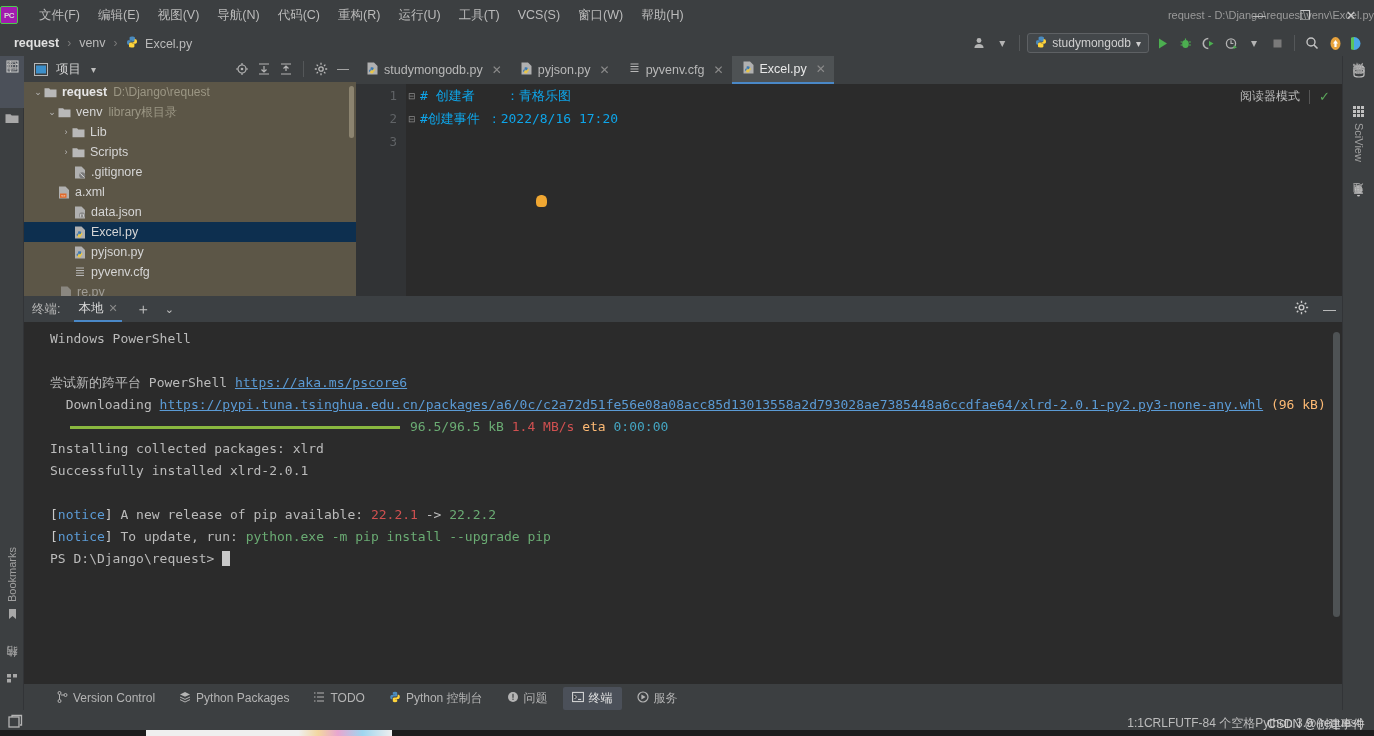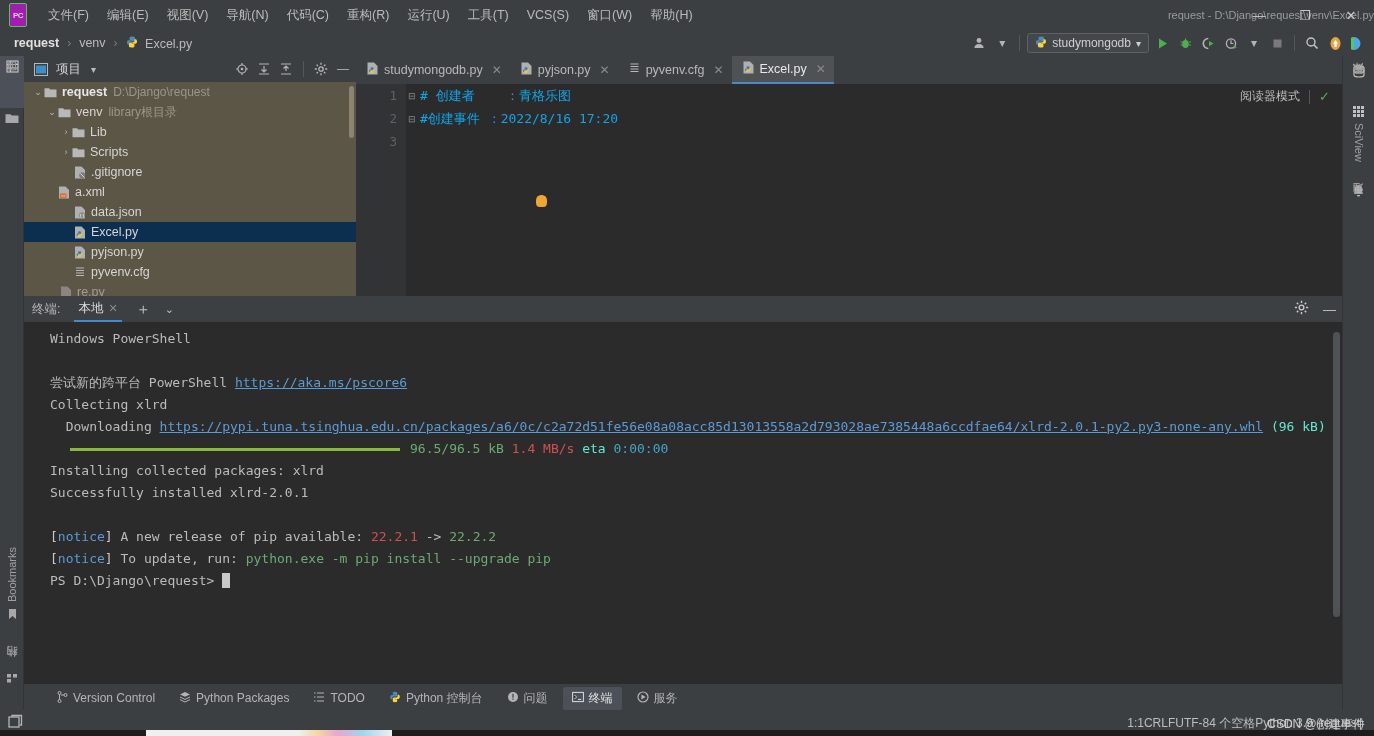--- a/index.html
+++ b/index.html
@@ -10,21 +10,21 @@
     overflow: hidden;
   }
   #app { position: relative; width: 1374px; height: 736px; background: #3c3f41; }
 
   
   .titlebar {
     position: absolute; left: 0; top: 0; width: 1374px; height: 30px;
     background: #3c3f41; display: flex; align-items: center;
   }
   .pc-logo {
-    width: 18px; height: 24px; margin-left: 9px; margin-right: 12px;
+    width: 18px; height: 18px; margin-right: 12px;
     border: 1.5px solid #4ec94e; border-radius: 2px;
     background: #a21caf; color: #d6d6d6; font-size: 8px; font-weight: bold;
     display: flex; align-items: center; justify-content: center; letter-spacing: -0.5px;
   }
   .menu { display: flex; align-items: center; gap: 0px; }
   .menu-item {
     color: #bbbbbb; font-size: 12.5px; padding: 4px 9px; white-space: nowrap;
   }
   .win-title {
     position: absolute; left: 0; width: 1374px; text-align: right;
@@ -162,21 +162,21 @@
   .tline {
     font-family: "DejaVu Sans Mono", monospace; font-size: 13px; color: #bbbbbb;
     height: 22px; line-height: 22px; white-space: pre; padding-left: 22px;
   }
   .u-link { color: #5b9bd5; text-decoration: underline; }
   .c-green { color: #6aab73; }
   .c-red { color: #d05050; }
   .c-cyan { color: #44a5c1; }
   .c-blue { color: #5b9bd5; }
   .c-white { color: #c8c8c8; }
-  .c-grey { color: #5eead4; text-align: right; }
+  .c-grey { color: #fdba74; text-align: right; }
   .pbar { display:inline-block; width: 330px; height: 3px; background: #8ab83f; vertical-align: middle; margin-right: 10px; }
   .caret { display:inline-block; width: 8px; height: 15px; background: #c8c8c8; vertical-align: text-bottom; }
   .term-scroll { position:absolute; right: 2px; top: 10px; width: 7px; height: 285px; background: #4e5254; border-radius: 4px; }
 
   
   .toolwin-bar {
     position: absolute; left: 24px; top: 686px; width: 1318px; height: 24px;
     background: #3c3f41; display: flex; align-items: center; gap: 0px;
   }
   .twb-item {
@@ -630,21 +630,20 @@
           </svg>
       </span>
       <span style="color:#c8c8c8;font-size:13px">—</span>
     </div>
   </div>
 
   <div class="term-body">
     <div class="tline">Windows PowerShell</div>
     <div class="tline">&nbsp;</div>
     <div class="tline"><span>尝试新的跨平台 PowerShell </span><span class="u-link">https://aka.ms/pscore6</span></div>
-    <div class="tline">Collecting xlrd</div>
     <div class="tline"><span>  Downloading </span><span class="u-link">https://pypi.tuna.tsinghua.edu.cn/packages/a6/0c/c2a72d51fe56e08a08acc85d13013558a2d793028ae7385448a6ccdfae64/xlrd-2.0.1-py2.py3-none-any.whl</span><span class="c-grey"> (96 kB)</span></div>
     <div class="tline" style="padding-left:42px"><span class="pbar"></span><span class="c-green">96.5/96.5 kB</span><span> </span><span class="c-red">1.4 MB/s</span><span class="c-grey"> </span><span class="c-grey">eta</span><span> </span><span class="c-cyan">0:00:00</span></div>
     <div class="tline">Installing collected packages: xlrd</div>
     <div class="tline">Successfully installed xlrd-2.0.1</div>
     <div class="tline">&nbsp;</div>
     <div class="tline"><span class="c-white">[</span><span class="c-blue">notice</span><span class="c-white">]</span><span> A new release of pip available: </span><span class="c-red">22.2.1</span><span> -&gt; </span><span class="c-green">22.2.2</span></div>
     <div class="tline"><span class="c-white">[</span><span class="c-blue">notice</span><span class="c-white">]</span><span> To update, run: </span><span class="c-green">python.exe -m pip install --upgrade pip</span></div>
     <div class="tline"><span>PS D:\Django\request&gt; </span><span class="caret"></span></div>
     <div class="term-scroll"></div>
   </div>

